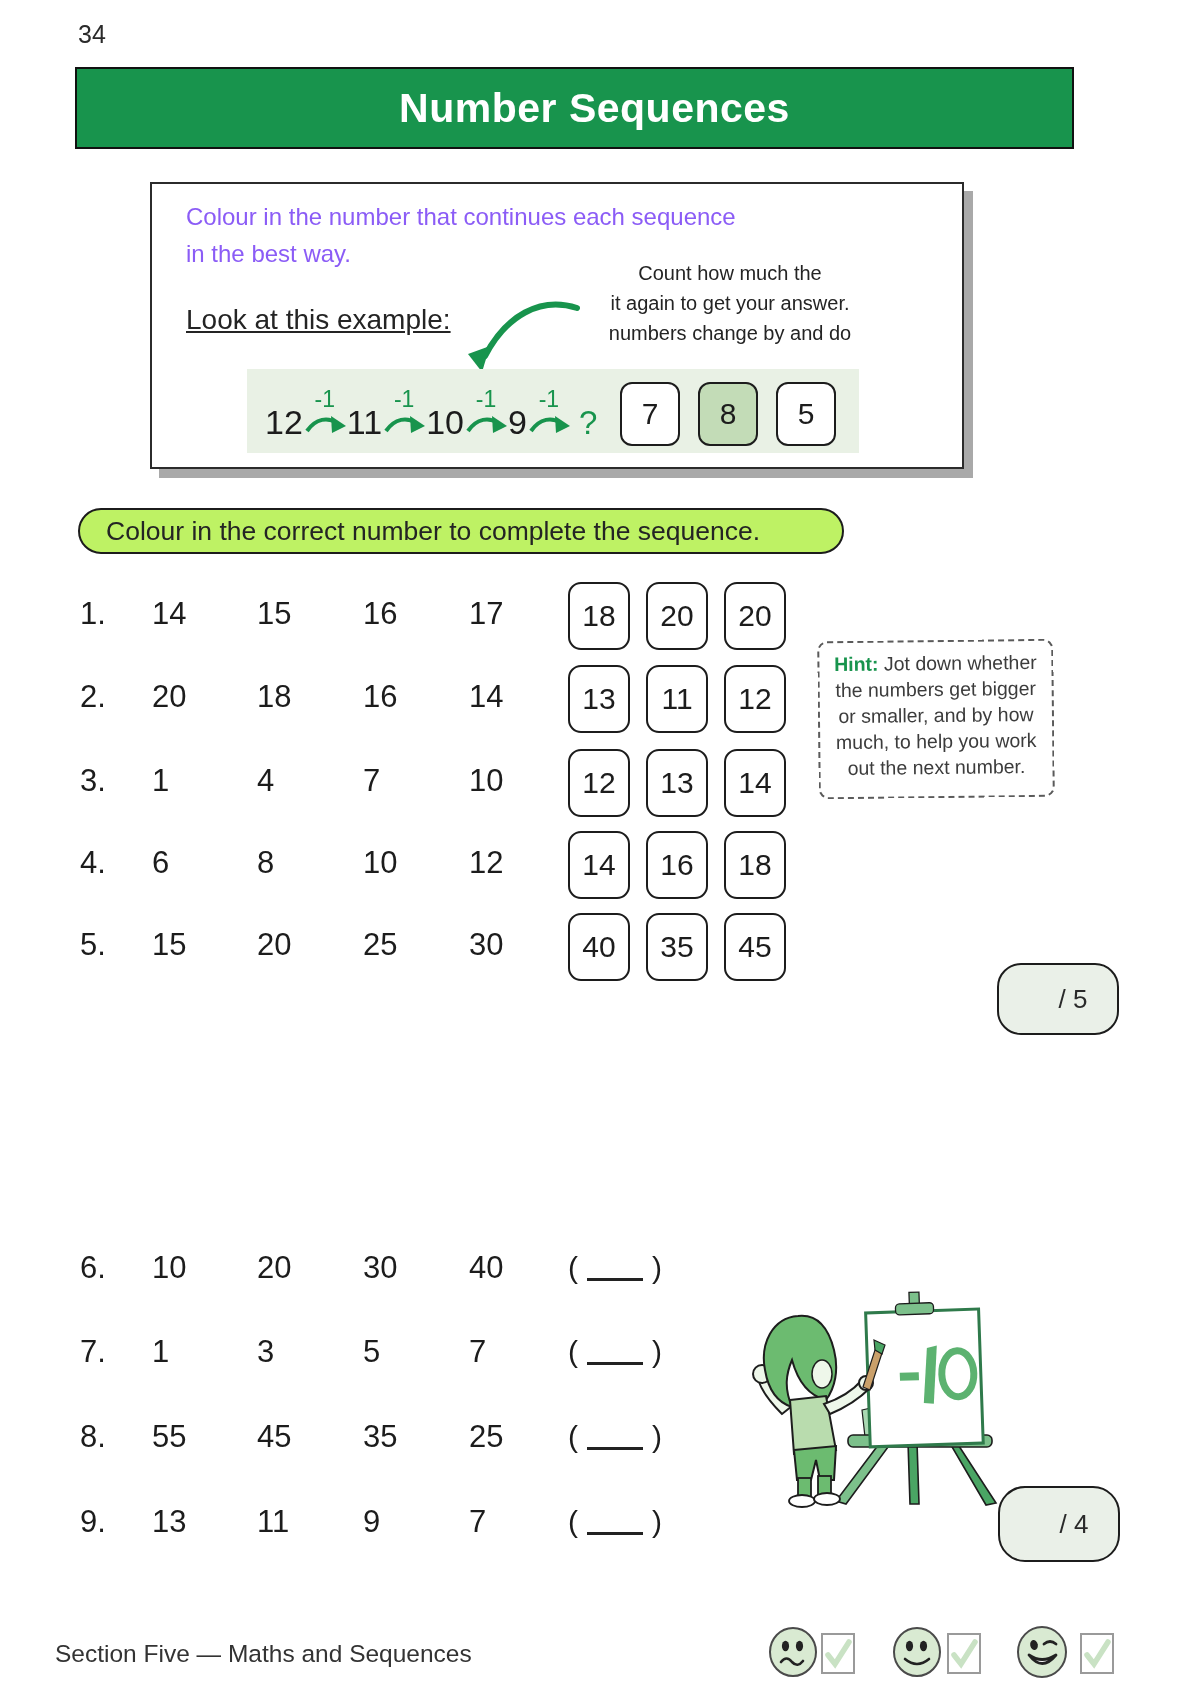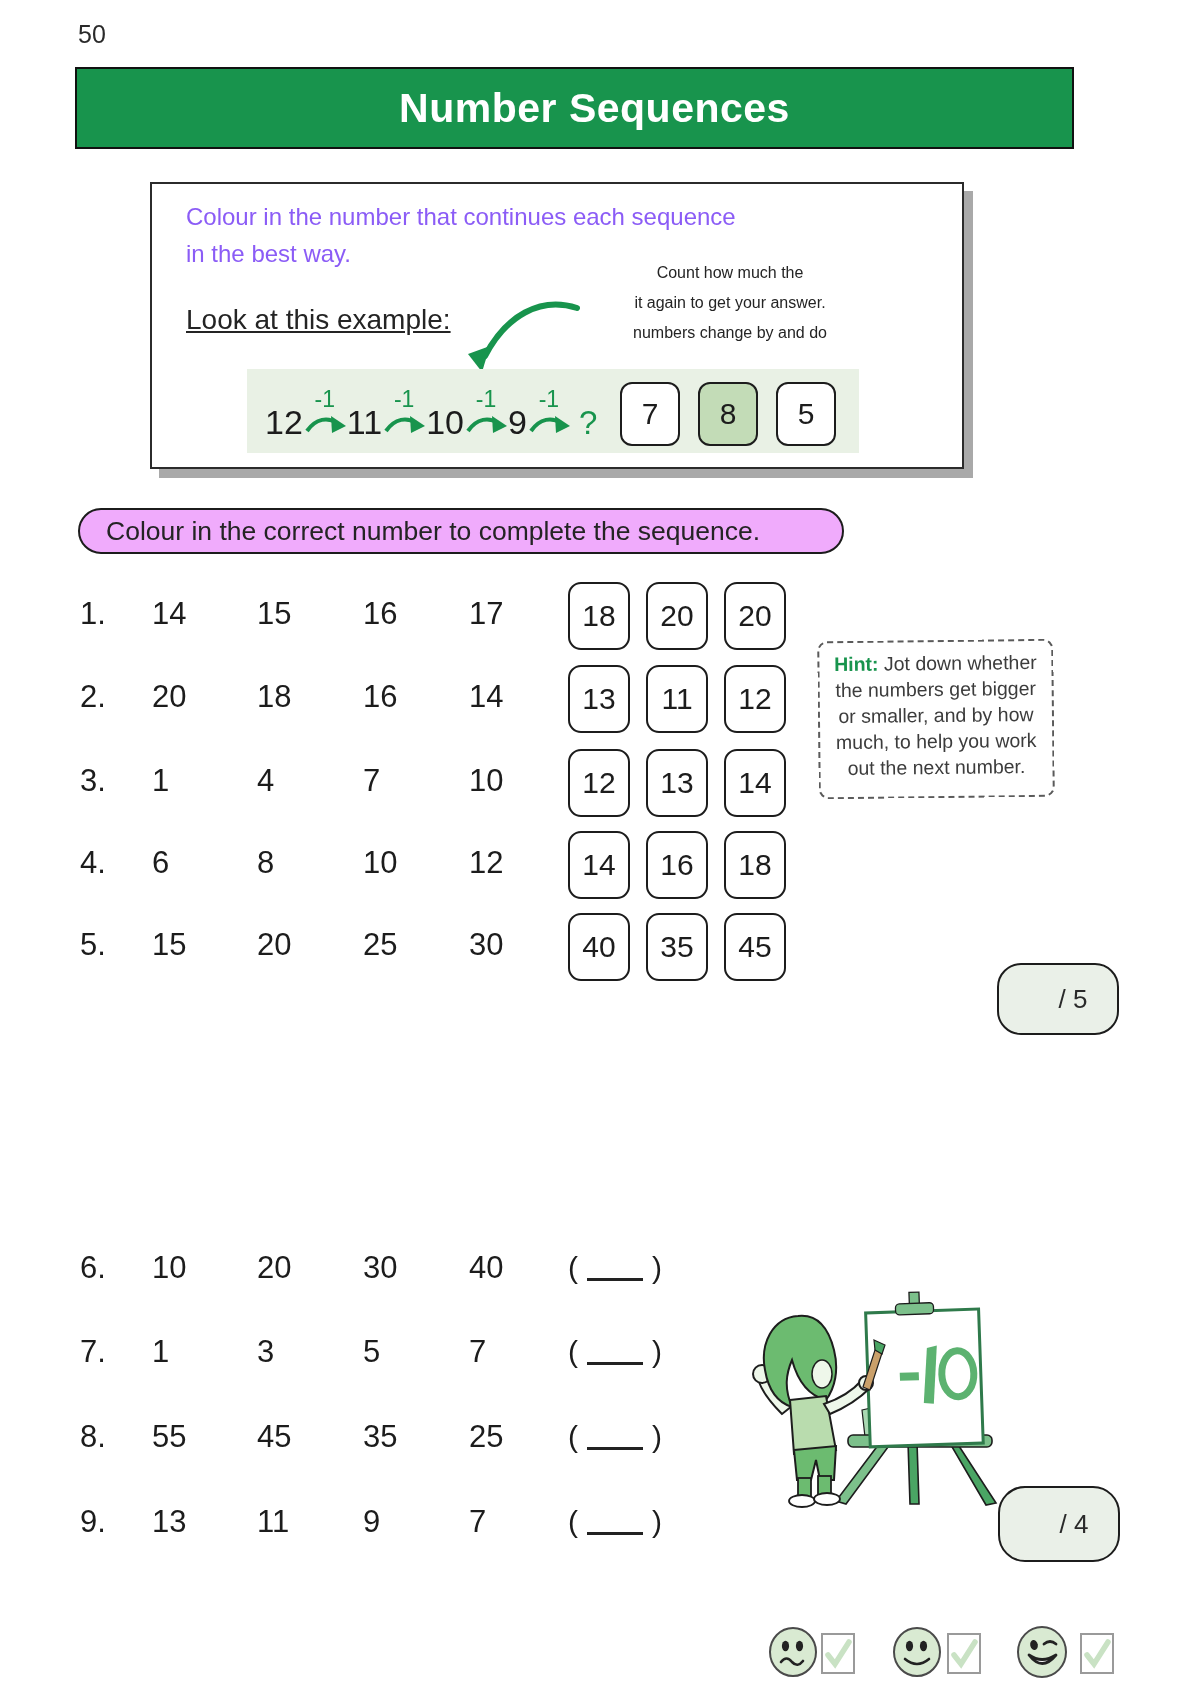--- a/index.html
+++ b/index.html
@@ -10,35 +10,35 @@
 
   .banner{position:absolute;left:75px;top:67px;width:955px;height:78px;background:#18944d;
           border:2px solid #111;display:flex;align-items:center;justify-content:center;padding-left:40px;}
   .banner span{color:#fff;font-size:41px;font-weight:bold;letter-spacing:.5px;}
 
   .example-box{position:absolute;left:150px;top:182px;width:810px;height:283px;background:#fff;
                border:2px solid #2b2b2b;box-shadow:9px 9px 0 #a9a9a9;}
   .ex-instr{position:absolute;left:34px;top:14px;font-size:24px;line-height:37px;color:#8b5cf6;}
   .ex-look{position:absolute;left:34px;top:120px;font-size:28px;color:#242424;text-decoration:underline;}
   .ex-tip{position:absolute;left:408px;top:74px;width:340px;text-align:center;
-          font-size:16px;line-height:30px;color:#242424;}
+          font-size:20px;line-height:30px;color:#242424;}
   .curve-arrow{position:absolute;left:300px;top:116px;}
 
   .strip{position:absolute;left:95px;top:185px;width:612px;height:84px;background:#e9f1e5;
          display:flex;align-items:flex-end;padding:0 0 14px 18px;box-sizing:border-box;}
   .seq-term{font-size:34px;line-height:1;color:#1c1c1c;}
   .arrow-block{display:flex;flex-direction:column;align-items:center;margin:0 1px 3px;}
   .diff{font-size:23px;line-height:1;color:#18944d;margin-bottom:3px;}
   .q-mark{font-size:33px;line-height:1;color:#18944d;margin-left:8px;}
 
   .ex-opt{position:absolute;width:56px;height:60px;top:198px;border:2.5px solid #1c1c1c;border-radius:12px;
           background:#fff;display:flex;align-items:center;justify-content:center;font-size:30px;color:#1c1c1c;}
   .ex-opt.selected{background:#c3dcb7;}
 
-  .pill{position:absolute;height:46px;border:2.3px solid #1c1c1c;border-radius:23px;background:#f0abfc;
+  .pill{position:absolute;height:46px;border:2.3px solid #1c1c1c;border-radius:23px;background:#bef264;
         display:flex;align-items:center;padding-left:26px;box-sizing:border-box;font-size:26.5px;color:#242424;}
 
   .q-row{position:absolute;left:0;width:1160px;height:64px;}
   .q-num{position:absolute;left:80px;top:50%;transform:translateY(-50%);font-size:31px;color:#1c1c1c;}
   .q-t0{left:152px;} .q-t1{left:257px;} .q-t2{left:363px;} .q-t3{left:469px;}
   .q-term{position:absolute;top:50%;transform:translateY(-50%);font-size:31px;color:#1c1c1c;}
   .box-opt{position:absolute;top:0;width:58px;height:64px;border:2.5px solid #1c1c1c;border-radius:13px;
            background:#fff;display:flex;align-items:center;justify-content:center;font-size:30px;color:#1c1c1c;}
   .b0{left:568px;} .b1{left:646px;} .b2{left:724px;}
 
@@ -60,21 +60,21 @@
   .illustration{position:absolute;left:712px;top:1290px;}
 
   .footer-label{position:absolute;left:55px;top:1640px;font-size:24.5px;color:#333;}
   .footer-icon{position:absolute;}
 </style>
 </head>
 <body>
 
 <div class="page">
 
-  <div class="page-num">50</div>
+  <div class="page-num">34</div>
 
   <div class="banner">
     <span>Number Sequences</span>
   </div>
 
   <div class="example-box">
     <div class="ex-instr">
       <div>Colour in the number that continues each sequence</div>
       <div>in the best way.</div>
     </div>
@@ -325,20 +325,21 @@
 
       <ellipse cx="90" cy="211" rx="13" ry="6" fill="#ffffff" stroke="#1d1d1d" stroke-width="1.8"></ellipse>
       <ellipse cx="115" cy="209" rx="13" ry="6" fill="#ffffff" stroke="#1d1d1d" stroke-width="1.8"></ellipse>
     </svg>
   </div>
 
   <div class="score-box score-2">
     <span>/ 4</span>
   </div>
 
+  <div class="footer-label">Section Five — Maths and Sequences</div>
 
   <svg class="footer-icon" style="left:768px;top:1626px;" width="50" height="52" viewBox="0 0 50 52">
     <ellipse cx="25" cy="26" rx="23" ry="24" fill="#d9ead2" stroke="#4a4a4a" stroke-width="2"></ellipse>
     <ellipse cx="17.5" cy="20" rx="3.6" ry="5.2" fill="#222"></ellipse>
     <ellipse cx="31.5" cy="20" rx="3.6" ry="5.2" fill="#222"></ellipse>
     <path d="M13,36 q5.5,-7 11,0 q5.5,6 11,-1" fill="none" stroke="#222" stroke-width="2.6" stroke-linecap="round"></path>
   </svg>
   <svg class="footer-icon" style="left:821px;top:1633px;" width="34" height="41" viewBox="0 0 34 41">
     <rect x="1" y="1" width="32" height="39" fill="#fff" stroke="#9a9a9a" stroke-width="2"></rect>
     <polyline points="7,22 14,31 28,9" fill="none" stroke="#c9e2c4" stroke-width="5.5" stroke-linecap="round"></polyline>

